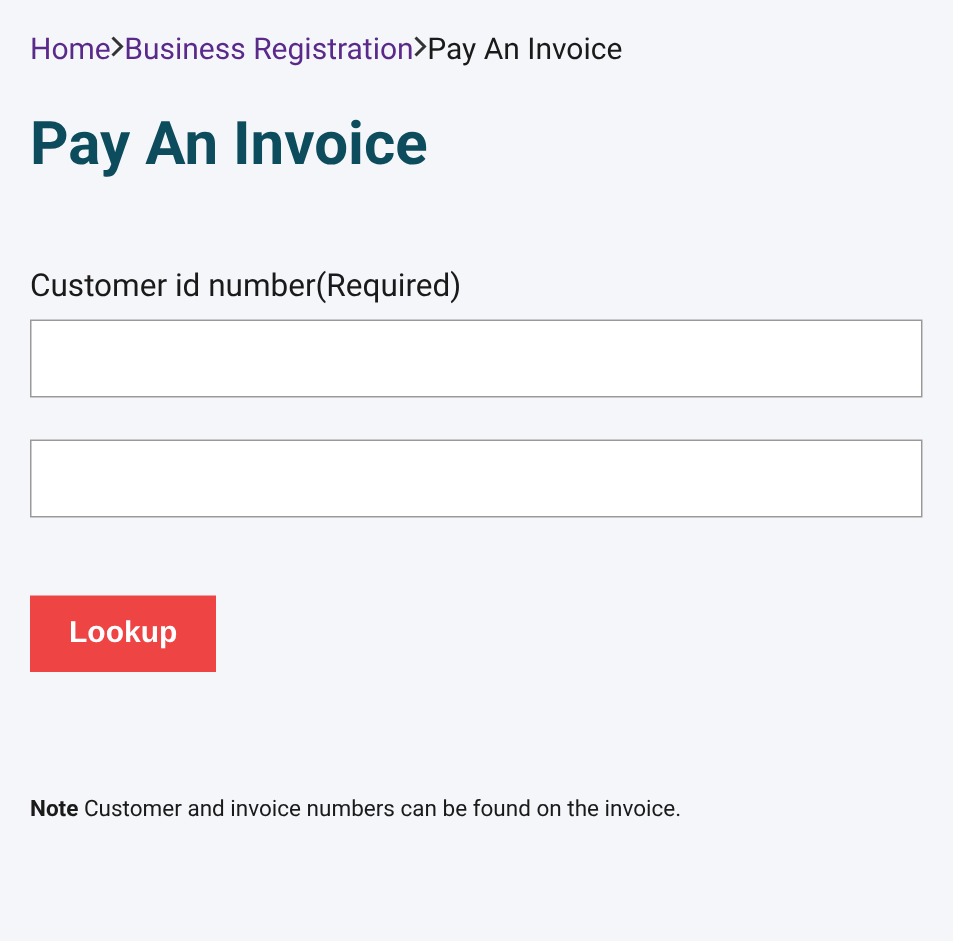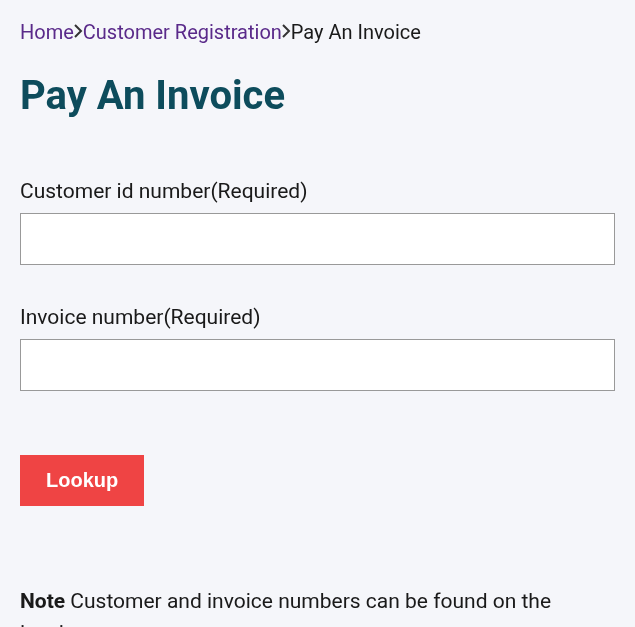--- a/index.html
+++ b/index.html
@@ -28,21 +28,21 @@
     .breadcrumb .current {
       color: #1a1a1a;
     }
     h1.page-title {
       color: #0d4c5c;
       font-size: 40px;
       font-weight: 700;
       margin-bottom: 60px;
     }
     .field {
-      margin-bottom: 40px;
+      margin-bottom: 28px;
     }
     .field label {
       display: block;
       font-size: 21px;
       color: #1a1a1a;
       margin-bottom: 10px;
     }
     .field input[type="text"] {
       width: 100%;
       height: 52px;
@@ -56,58 +56,57 @@
       color: #fff;
       border: none;
       font-size: 20px;
       font-weight: 700;
       padding: 14px 26px;
       cursor: pointer;
       margin-top: 24px;
     }
     .note {
       margin-top: 80px;
-      font-size: 21px;
+      font-size: 15px;
       color: #1a1a1a;
       line-height: 1.5;
     }
     .note .note-label {
       font-weight: 700;
     }
   </style>
 </head>
 <body>
 
 
 
 <nav class="breadcrumb">
   <a href="#">Home</a>
   <span class="sep">
     <svg width="9" height="14" viewBox="0 0 9 14">
         <path d="M1 1 L7 7 L1 13" stroke="#333" stroke-width="2" fill="none"></path>
       </svg>
   </span>
-  <a href="#">Customer Registration</a>
+  <a href="#">Business Registration</a>
   <span class="sep">
     <svg width="9" height="14" viewBox="0 0 9 14">
         <path d="M1 1 L7 7 L1 13" stroke="#333" stroke-width="2" fill="none"></path>
       </svg>
   </span>
   <span class="current">Pay An Invoice</span>
 </nav>
 
 <h1 class="page-title">Pay An Invoice</h1>
 
 <div class="field">
   <label>Customer id number(Required)</label>
   <input type="text" value="" style="">
 </div>
 
 <div class="field">
-  <label>Invoice number(Required)</label>
   <input type="text" value="" style="">
 </div>
 
 <button class="lookup-btn">Lookup</button>
 
 <p class="note">
   <span class="note-label">Note</span><span> Customer and invoice numbers can be found on the invoice.</span>
 </p>
 
 

